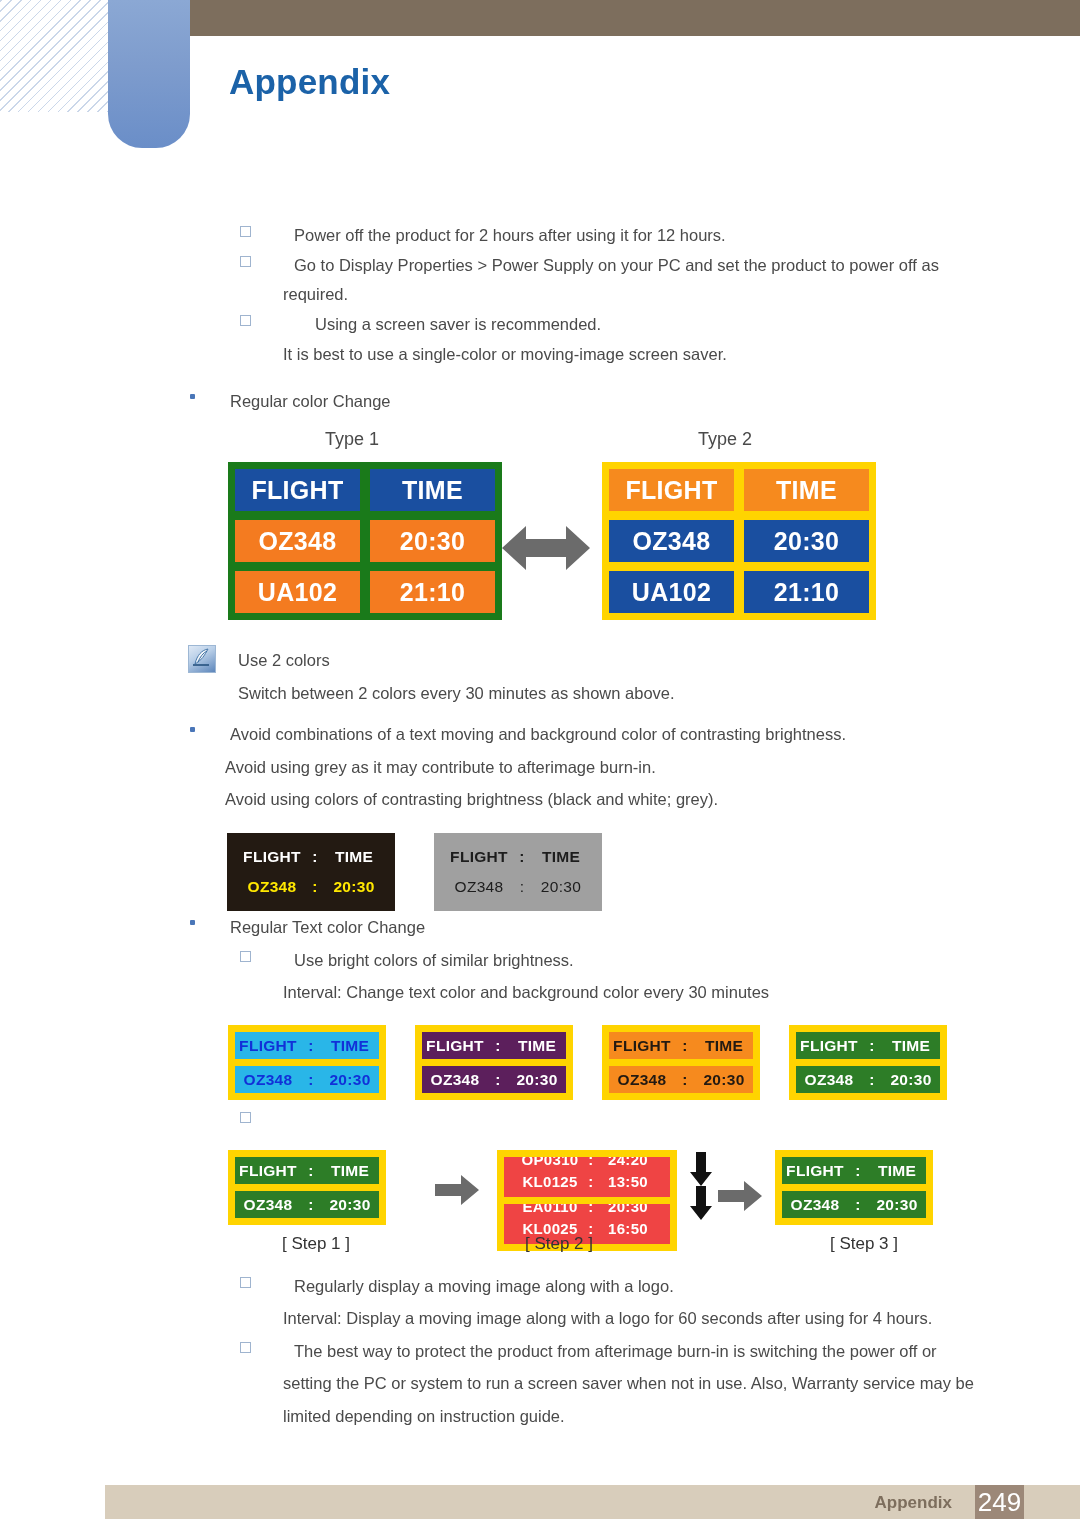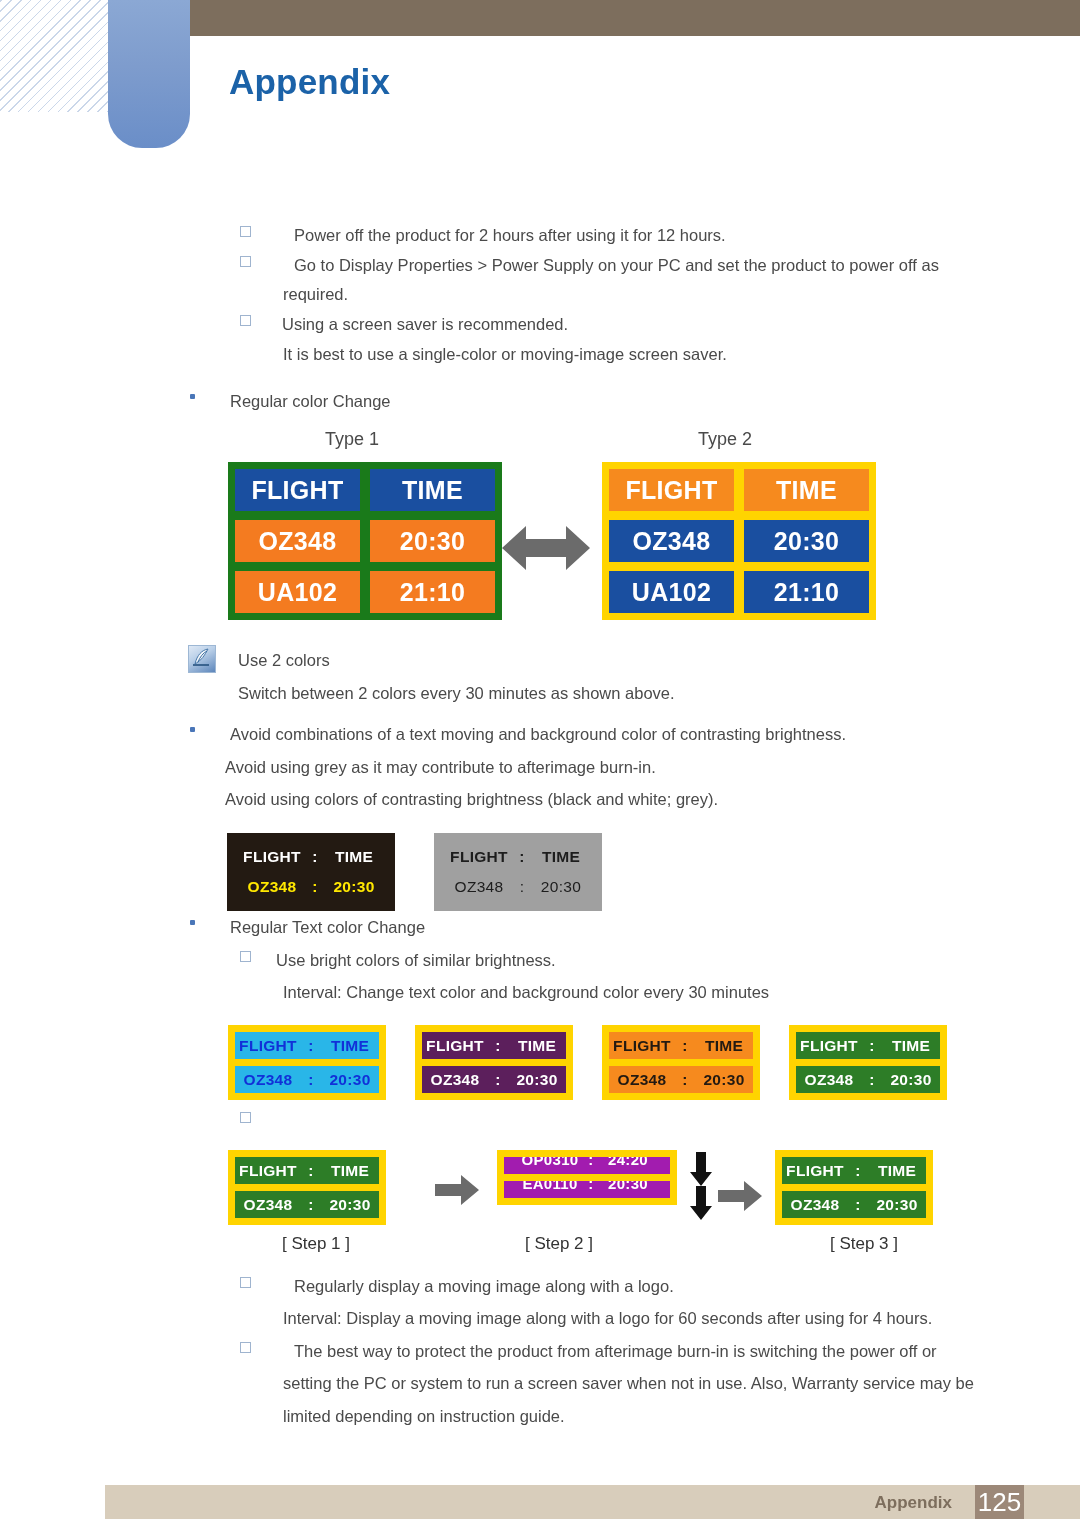--- a/index.html
+++ b/index.html
@@ -83,21 +83,21 @@
   .sb.framed .line{height:27px;}
   .sb.framed .line + .line{margin-top:7px;}
 
   
   .sb.plain{padding:9px 12px;}
   .sb.plain .line{height:30px;}
 
   
   .clip-board{position:absolute;padding:7px;box-sizing:border-box;}
   .clip-cell{
-    height:17px;overflow:hidden;position:relative;background:#a21caf;
+    height:40px;overflow:hidden;position:relative;background:#ef4444;
   }
   .clip-cell + .clip-cell{margin-top:7px;}
   .clip-inner{position:absolute;left:0;width:100%;}
   .clip-inner .line{
     height:22px;display:flex;align-items:center;justify-content:center;
     font-size:15px;font-weight:bold;color:#fff;letter-spacing:.3px;
   }
   .clip-inner .line .c1{width:66px;text-align:center;}
   .clip-inner .line .cs{width:16px;text-align:center;}
   .clip-inner .line .c2{width:58px;text-align:center;}
@@ -144,21 +144,21 @@
 <div class="row" style="left:240px;top:249px;">
   <span class="bullet-sq"></span>
   <span class="txt" style="margin-left:43px;">Go to Display Properties &gt; Power Supply on your PC and set the product to power off as</span>
 </div>
 <div class="row" style="left:283px;top:278px;">
   <span class="txt">required.</span>
 </div>
 
 <div class="row" style="left:240px;top:308px;">
   <span class="bullet-sq"></span>
-  <span class="txt" style="margin-left:31px;">Using a screen saver is recommended.</span>
+  <span class="txt" style="margin-left:64px;">Using a screen saver is recommended.</span>
 </div>
 <div class="row" style="left:283px;top:338px;">
   <span class="txt">It is best to use a single-color or moving-image screen saver.</span>
 </div>
 
 <div class="row" style="left:190px;top:385px;">
   <span class="bullet-dot"></span>
   <span class="txt" style="margin-left:35px;">Regular color Change</span>
 </div>
 
@@ -251,21 +251,21 @@
     <span class="c2" style="color:#1d1d1d;font-weight:normal;">20:30</span>
   </div>
 </div>
 
 <div class="row" style="left:190px;top:911px;">
   <span class="bullet-dot"></span>
   <span class="txt" style="margin-left:35px;">Regular Text color Change</span>
 </div>
 <div class="row" style="left:240px;top:944px;">
   <span class="bullet-sq"></span>
-  <span class="txt" style="margin-left:25px;">Use bright colors of similar brightness.</span>
+  <span class="txt" style="margin-left:43px;">Use bright colors of similar brightness.</span>
 </div>
 <div class="row" style="left:283px;top:976px;">
   <span class="txt">Interval: Change text color and background color every 30 minutes</span>
 </div>
 
 <div class="sb framed" style="left:228px;top:1025px;background:#ffd400;">
   <div class="line" style="background:#29b6e8;">
     <span class="c1" style="color:#1130d8;">FLIGHT</span>
     <span class="cs" style="color:#1130d8;">:</span>
     <span class="c2" style="color:#1130d8;">TIME</span>
@@ -418,13 +418,13 @@
 <div class="row" style="left:283px;top:1367px;">
   <span class="txt">setting the PC or system to run a screen saver when not in use. Also, Warranty service may be</span>
 </div>
 <div class="row" style="left:283px;top:1400px;">
   <span class="txt">limited depending on instruction guide.</span>
 </div>
 
 <div class="footer"></div>
 <div class="footer-label">Appendix</div>
 <div class="pagebox"></div>
-<div class="pagenum">125</div>
+<div class="pagenum">249</div>
 
 </body></html>

